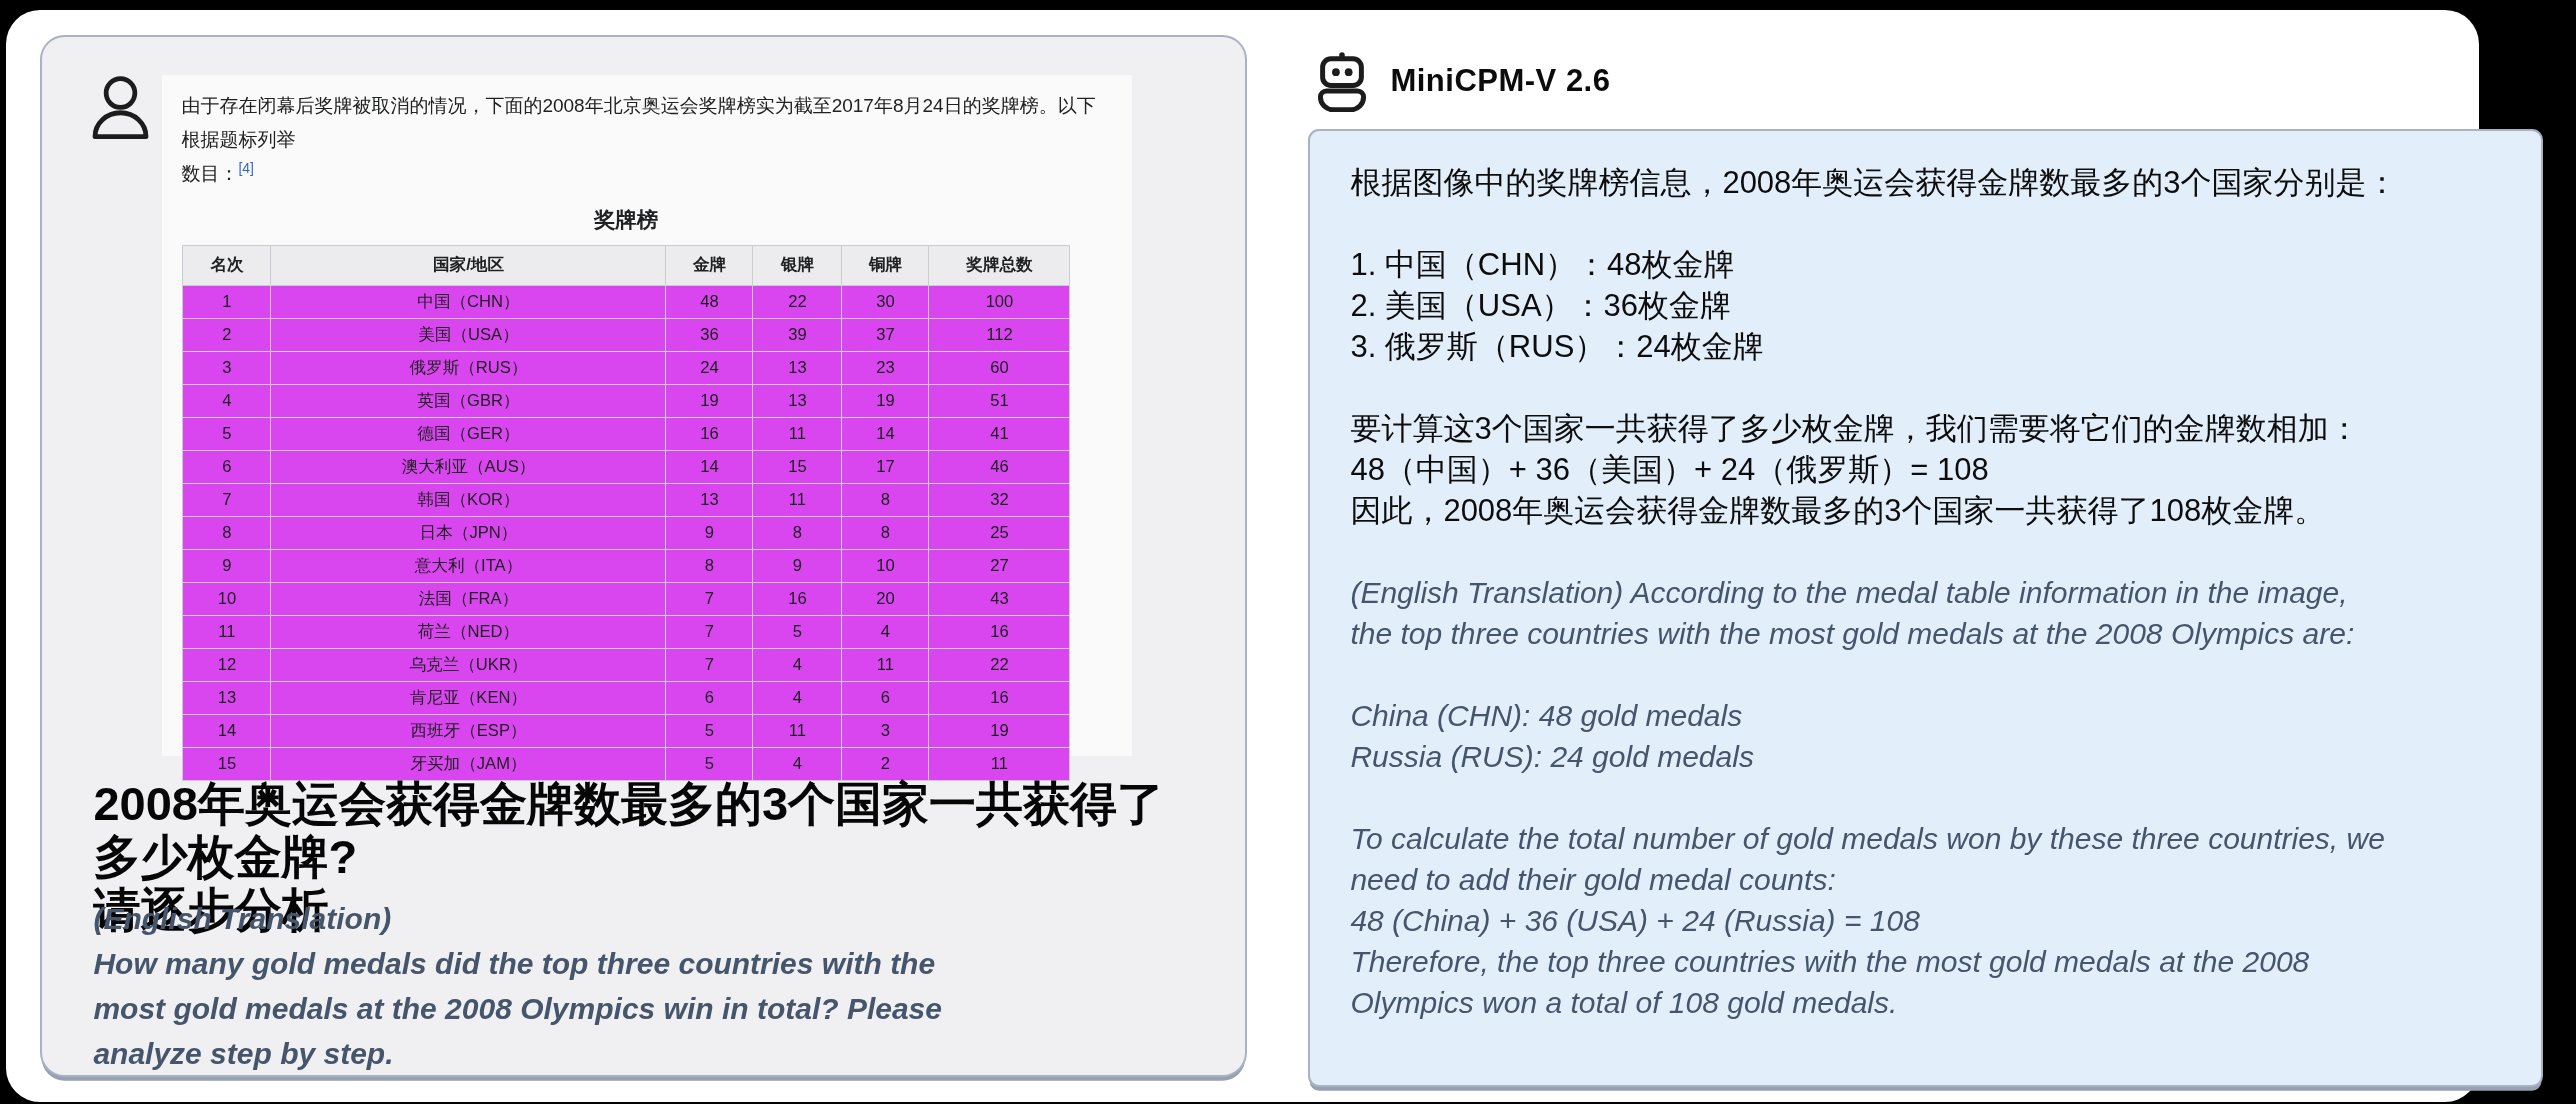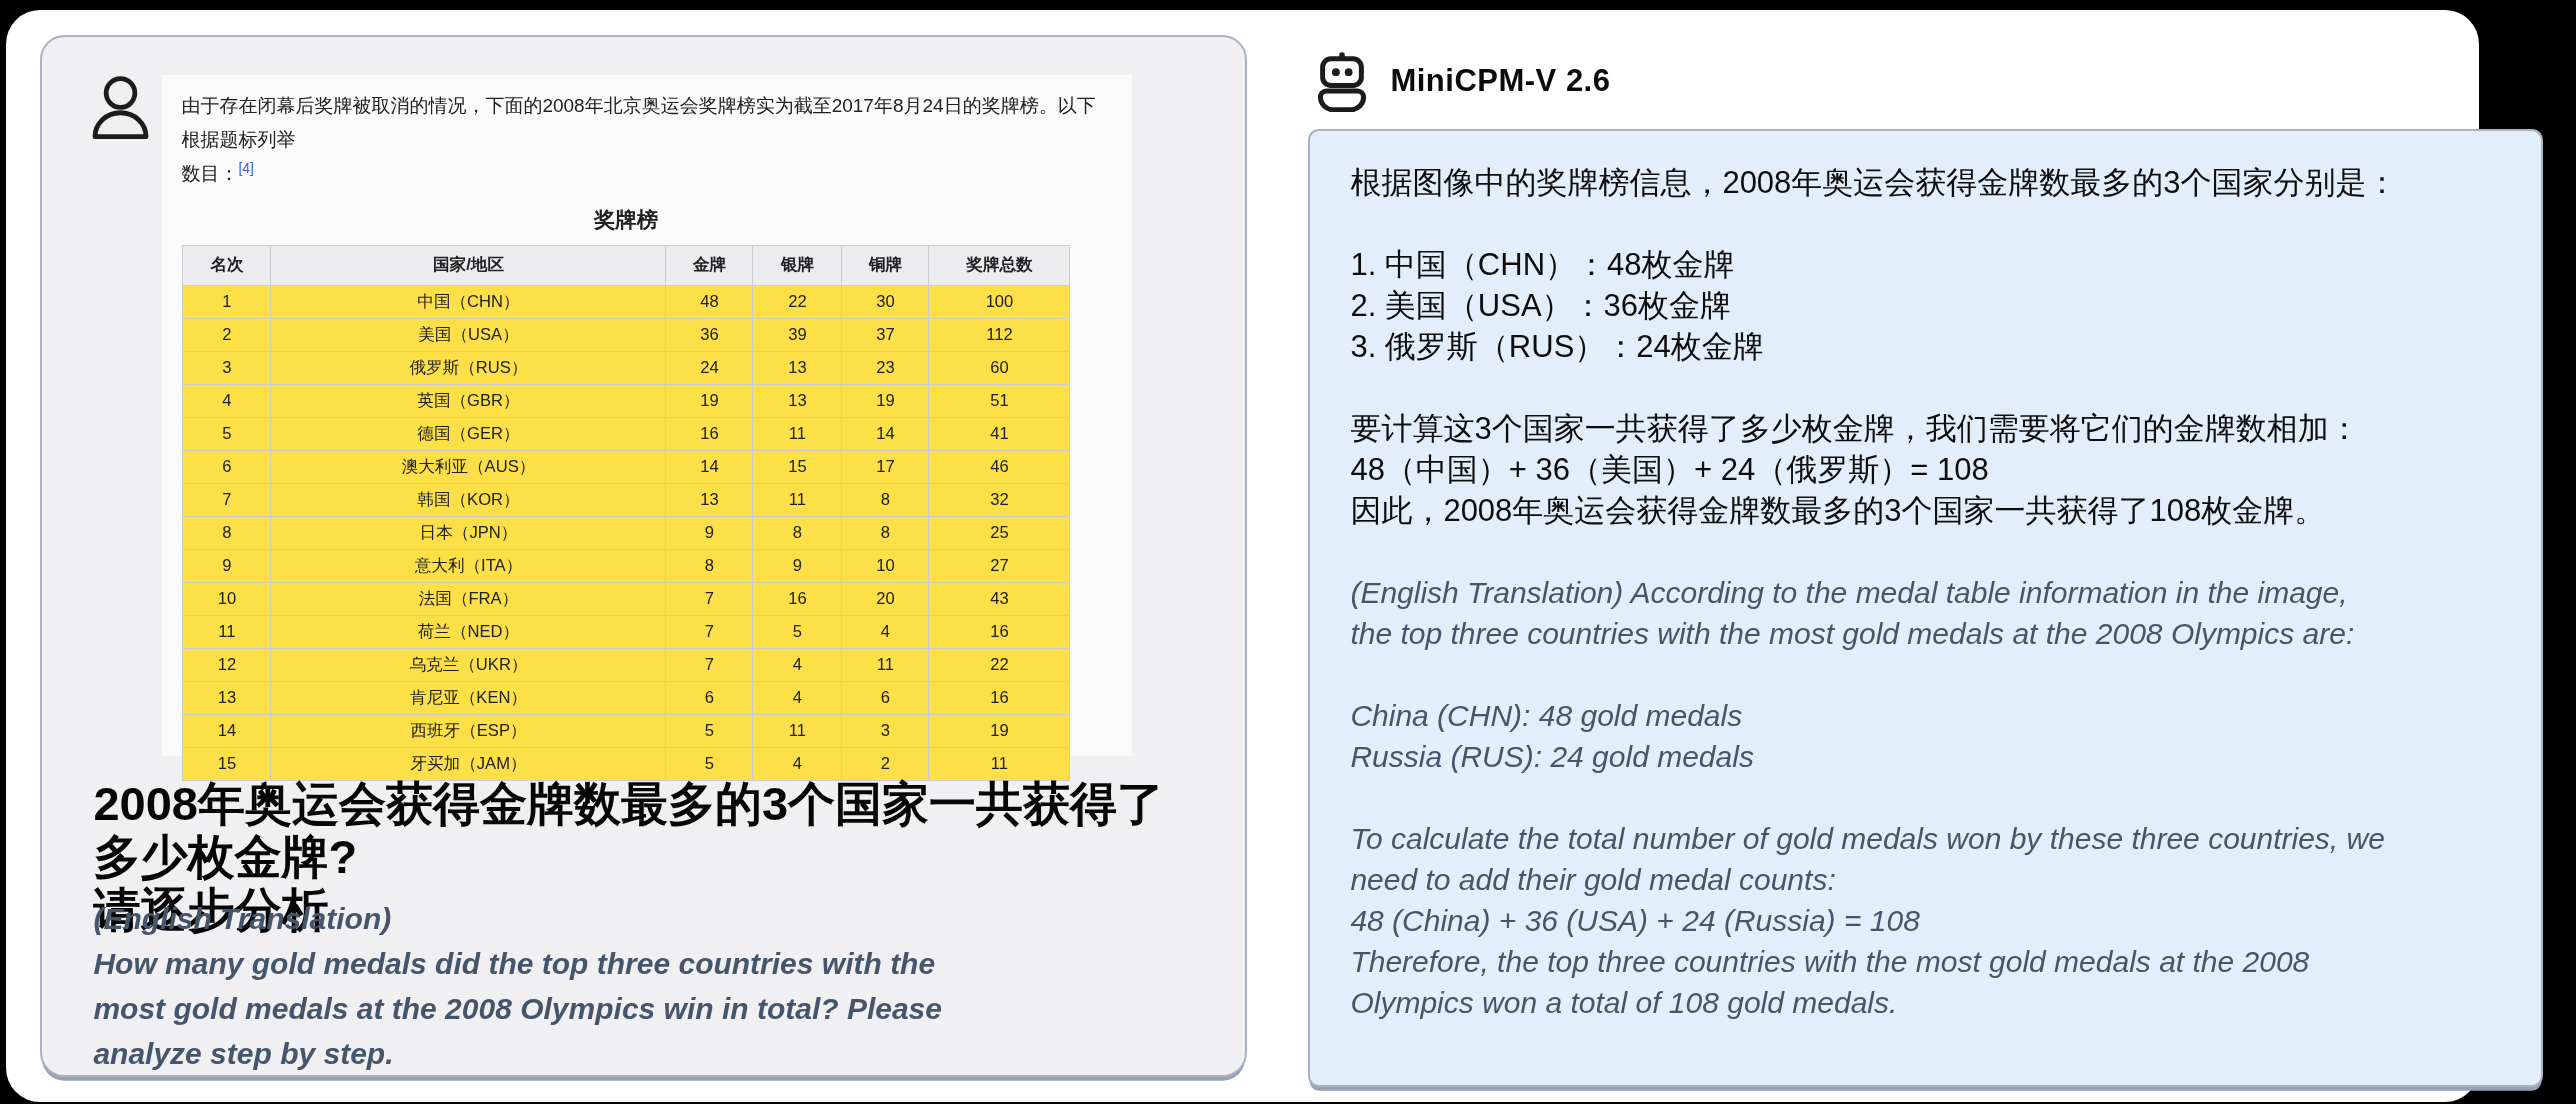--- a/index.html
+++ b/index.html
@@ -51,21 +51,21 @@
   .wiki-title {
     width: 887px;
     margin: 14px 0 0 1.1px;
     text-align: center;
     font-size: 21.4px;
     font-weight: bold;
   }
   table.medal {
     margin: 10.7px 0 0 1.1px;
     border-collapse: collapse;
-    background: #fde047;
+    background: #d946ef;
     font-size: 16.6px;
     color: #202122;
     table-layout: fixed;
   }
   table.medal th, table.medal td {
     border: 1.1px solid #c9cdd3;
     text-align: center;
     padding: 0;
   }
   table.medal th { background: #ececef; height: 40px; font-weight: bold; }

